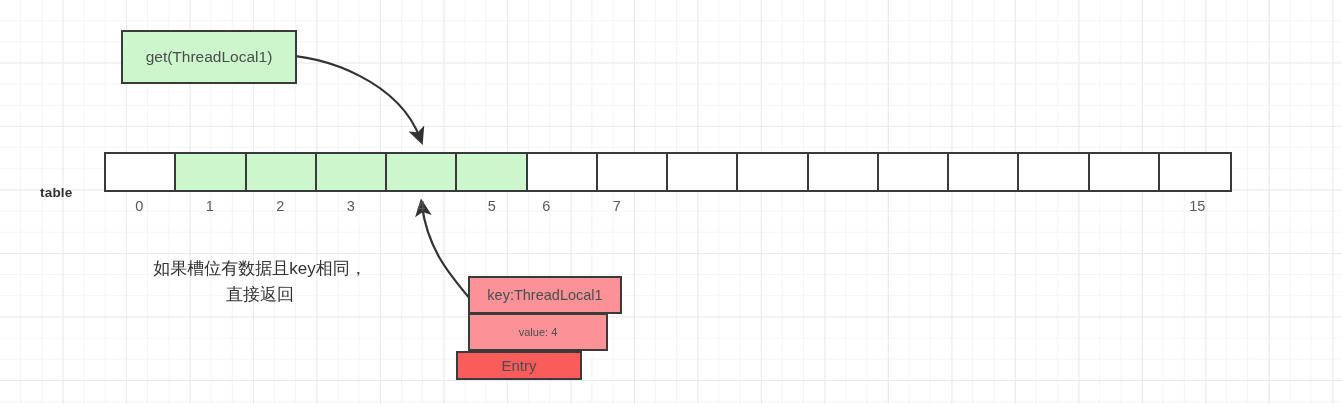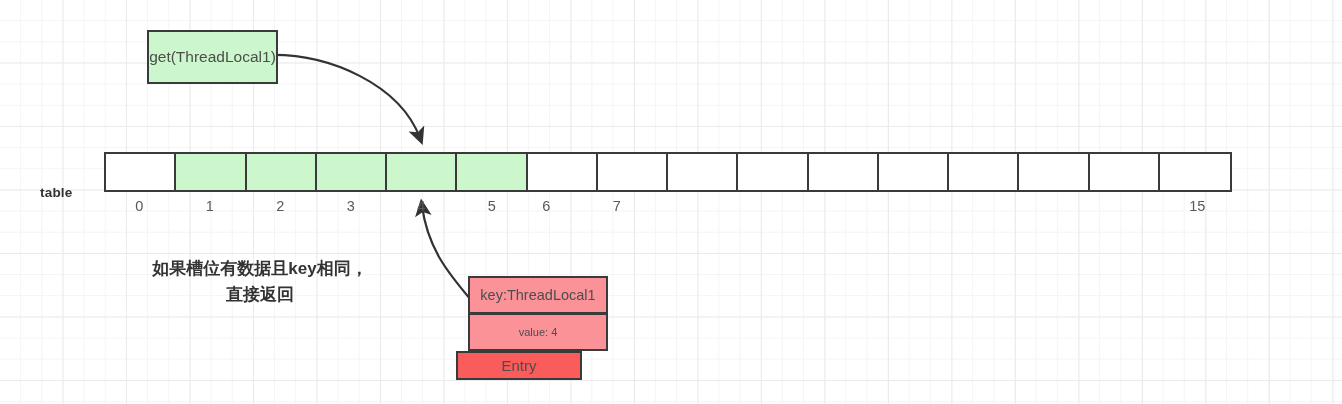--- a/index.html
+++ b/index.html
@@ -34,25 +34,24 @@
     color: #4d4d4d;
     font-size: 15px;
     line-height: 1.15;
     white-space: nowrap;
   }
 
   
   #call-box {
     left: 121px;
     top: 30px;
-    width: 131px;
+    width: 176px;
     height: 54px;
     background: #ccf7cc;
     font-size: 15.5px;
-    margin-left: 26px;
   }
 
   
   #table-label {
     position: absolute;
     left: 40px;
     top: 163px;
     font-size: 13.5px;
     font-weight: bold;
     color: #333333;
@@ -90,38 +89,38 @@
   }
 
   
   #note {
     position: absolute;
     left: 110px;
     top: 256px;
     width: 300px;
     text-align: center;
     font-size: 17px;
-    font-weight: bold;
+    font-weight: normal;
     color: #333333;
     line-height: 1.5;
   }
 
   
   #entry-back {
     left: 456px;
     top: 351px;
     width: 126px;
     height: 29px;
     background: #fa5b5b;
     font-size: 15px;
   }
   #entry-key {
     left: 468px;
     top: 276px;
-    width: 140px;
+    width: 154px;
     height: 38px;
     background: #fa9298;
     font-size: 14.5px;
   }
   #entry-value {
     left: 468px;
     top: 313px;
     width: 140px;
     height: 38px;
     background: #fa9298;

